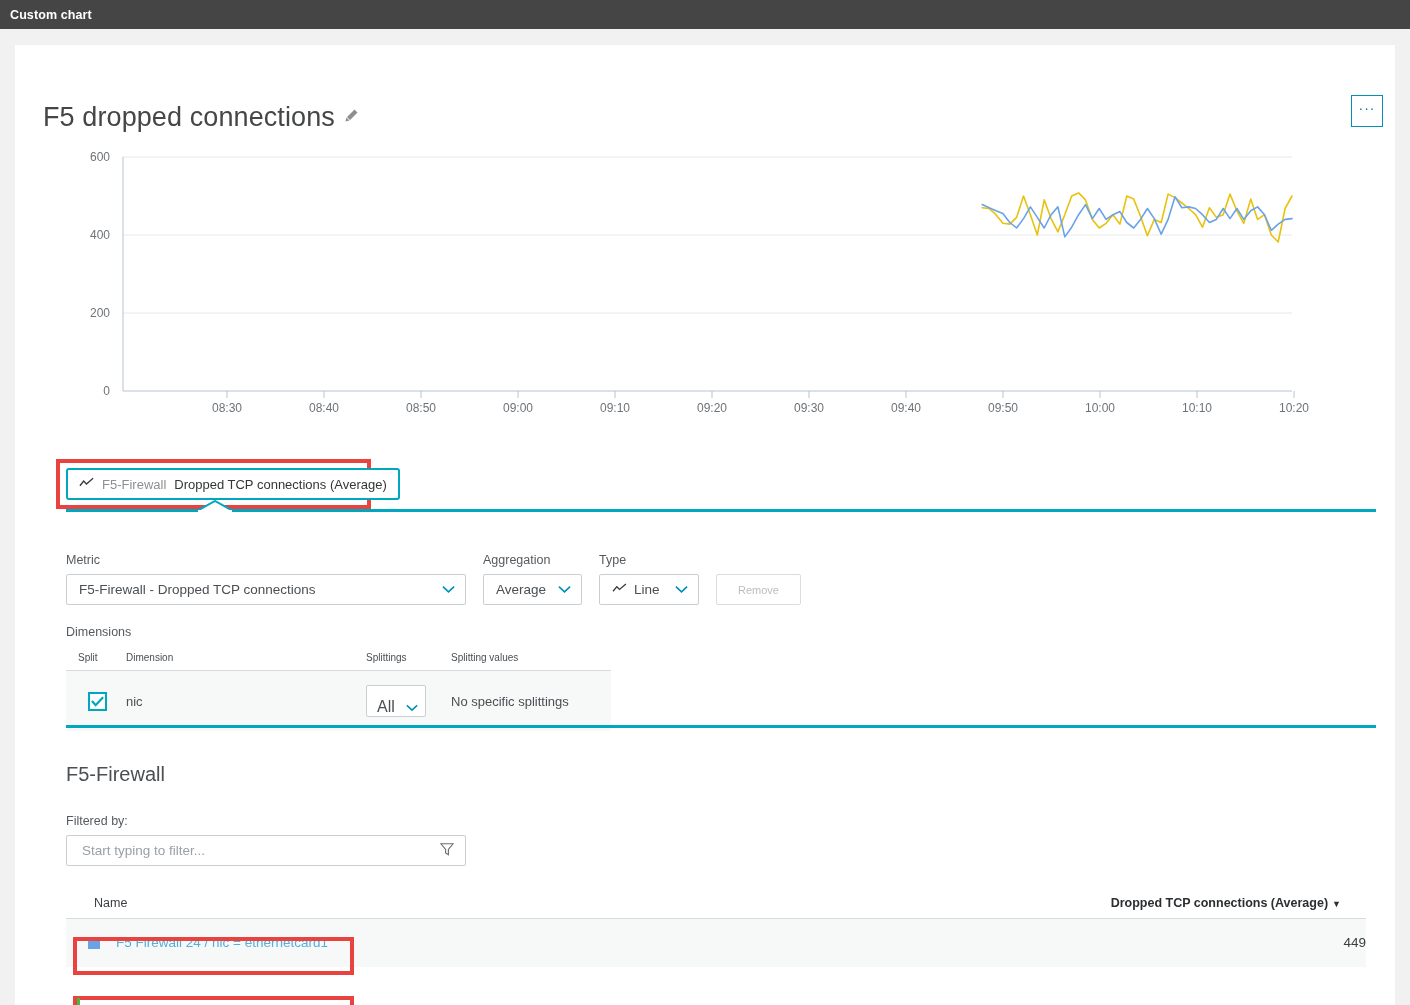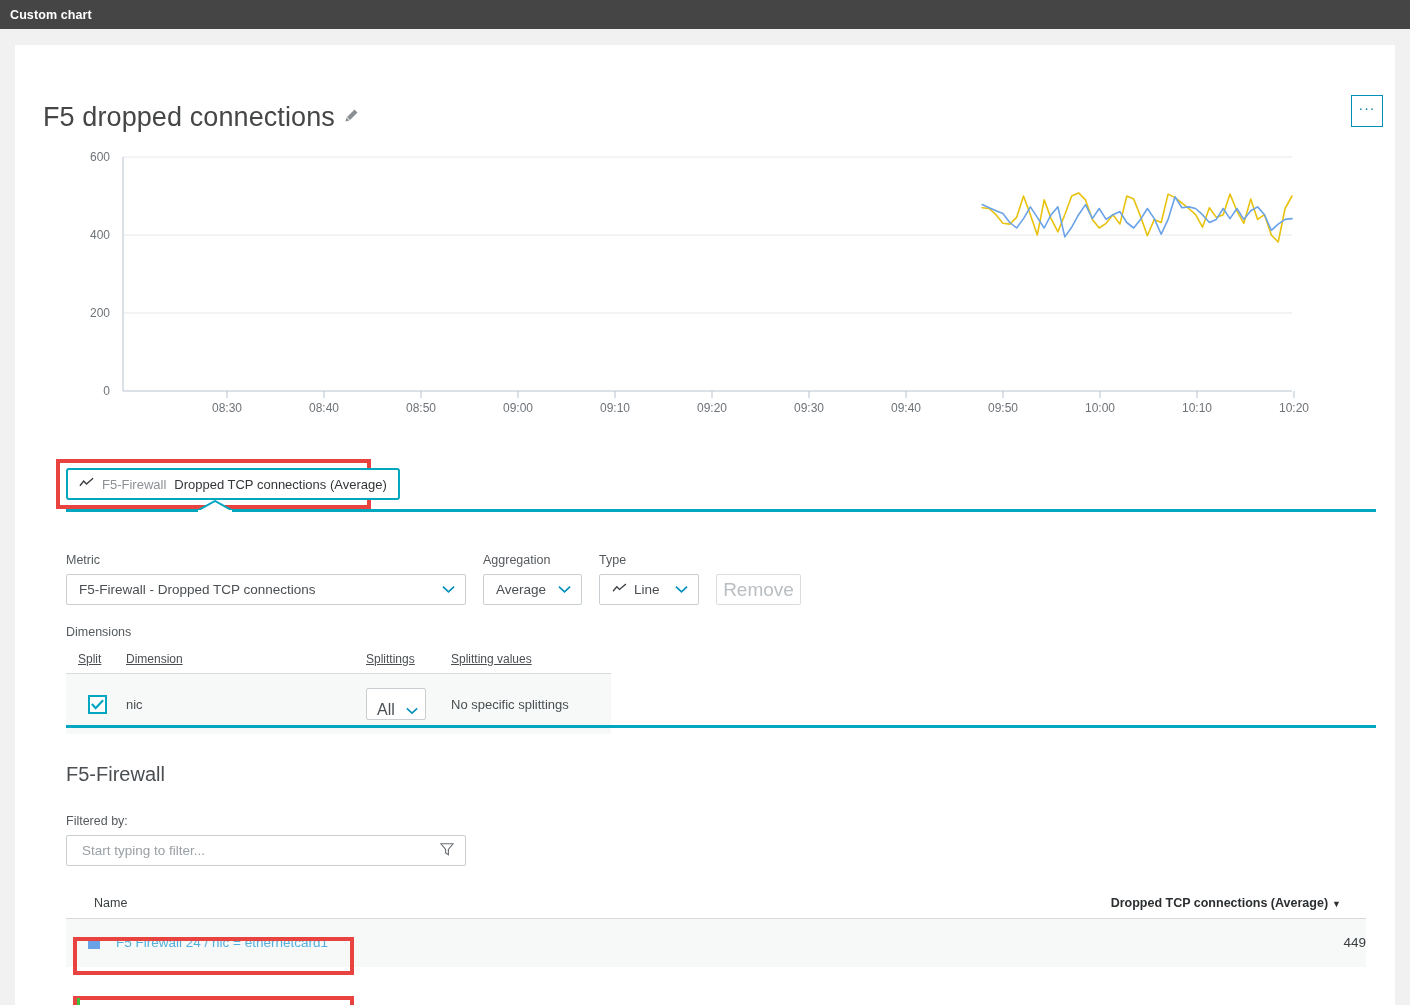--- a/index.html
+++ b/index.html
@@ -164,37 +164,36 @@
   .select-metric { width: 400px; }
   .select-agg { width: 99px; }
   .select-type { width: 100px; }
   .type-inner { display: flex; align-items: center; gap: 7px; }
   .btn-remove {
     height: 31px; width: 85px;
     border: 1px solid #d9dde0;
     border-radius: 2px;
     background: #ffffff;
     color: #b9bec2;
-    font-size: 19px;
+    font-size: 11px;
     font-family: "Liberation Sans", sans-serif;
     cursor: default;
   }
   .chev { flex: 0 0 auto; }
 
   
   .dimensions { margin-top: 20px; }
   .dim-table { width: 545px; border-collapse: collapse; }
   .dim-table th {
-    font-size: 12px;
+    font-size: 10px;
     font-weight: normal;
     color: #4a4f53;
     text-align: left;
     padding: 6px 0 7px 0;
     border-bottom: 1px solid #d7dbde;
-    text-decoration: underline;
   }
   .dim-table tbody tr { background: #f7f8f8; }
   .dim-table td {
     padding: 14px 0;
     font-size: 13px;
     color: #4a4f53;
     vertical-align: middle;
   }
   .th-split { width: 60px; padding-left: 12px !important; }
   .th-dim   { width: 240px; }

